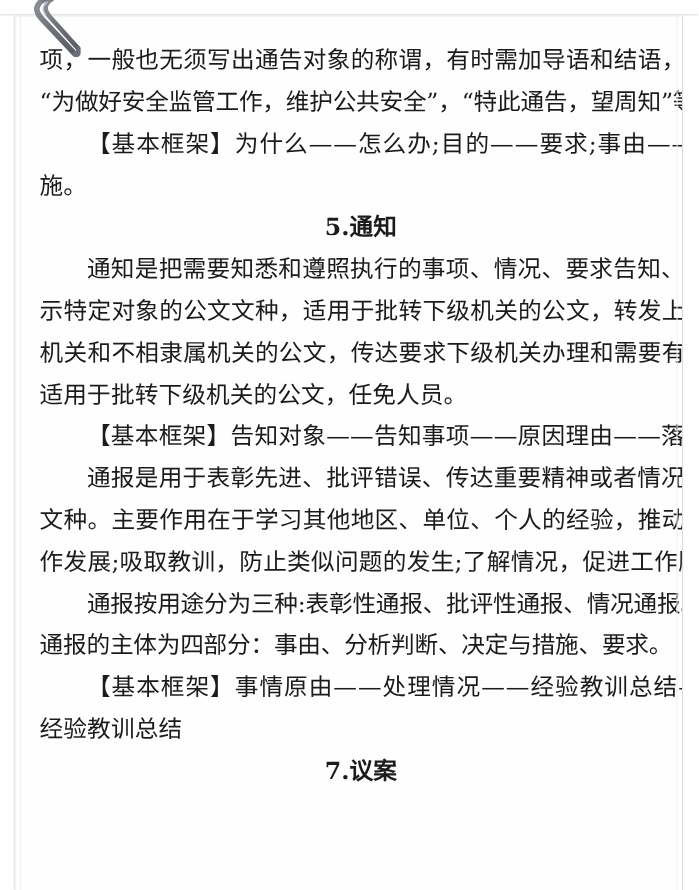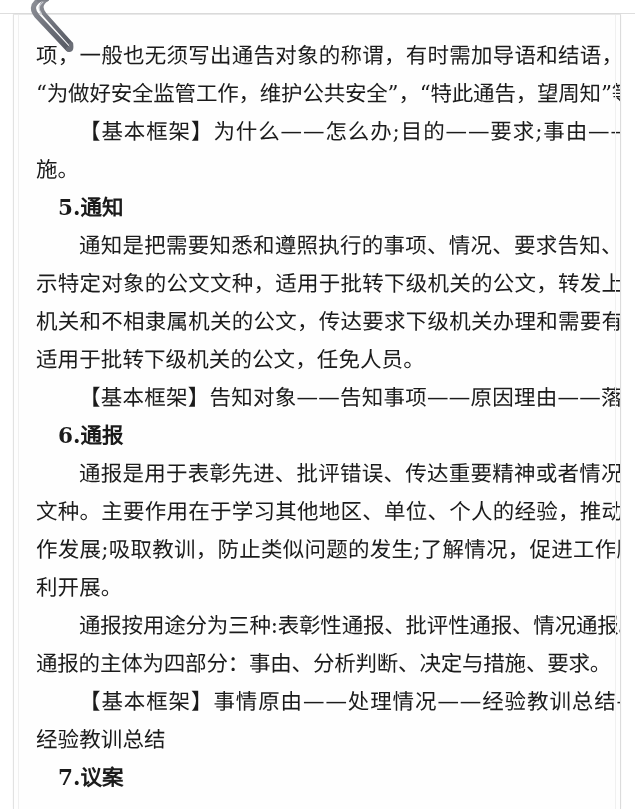--- a/index.html
+++ b/index.html
@@ -114,20 +114,21 @@
   }
 
   .line.indent {
     text-indent: 43px;
   }
 
   .line.heading {
     font-weight: bold;
     text-indent: 22px;
     letter-spacing: 0;
+    text-align: center;
   }
 
   .line.tight {
     letter-spacing: -0.2px;
   }
 
   .line.loose {
     letter-spacing: 0.9px;
   }
 </style>
@@ -144,25 +145,23 @@
       <div class="line justify">项，一般也无须写出通告对象的称谓，有时需加导语和结语，如</div>
       <div class="line tight">“为做好安全监管工作，维护公共安全”，“特此通告，望周知”等。</div>
       <div class="line indent loose">【基本框架】为什么——怎么办;目的——要求;事由——措</div>
       <div class="line">施。</div>
       <div class="line heading">5.通知</div>
       <div class="line indent justify">通知是把需要知悉和遵照执行的事项、情况、要求告知、晓</div>
       <div class="line justify">示特定对象的公文文种，适用于批转下级机关的公文，转发上级</div>
       <div class="line justify">机关和不相隶属机关的公文，传达要求下级机关办理和需要有关</div>
       <div class="line">适用于批转下级机关的公文，任免人员。</div>
       <div class="line indent justify">【基本框架】告知对象——告知事项——原因理由——落实</div>
-      <div class="line heading">6.通报</div>
       <div class="line indent justify">通报是用于表彰先进、批评错误、传达重要精神或者情况的</div>
       <div class="line justify">文种。主要作用在于学习其他地区、单位、个人的经验，推动工</div>
       <div class="line justify">作发展;吸取教训，防止类似问题的发生;了解情况，促进工作顺</div>
-      <div class="line">利开展。</div>
       <div class="line indent tight">通报按用途分为三种:表彰性通报、批评性通报、情况通报。</div>
       <div class="line tight">通报的主体为四部分：事由、分析判断、决定与措施、要求。</div>
       <div class="line indent loose">【基本框架】事情原由——处理情况——经验教训总结——</div>
       <div class="line">经验教训总结</div>
       <div class="line heading">7.议案</div>
 
     </div>
 
   </div>
 

